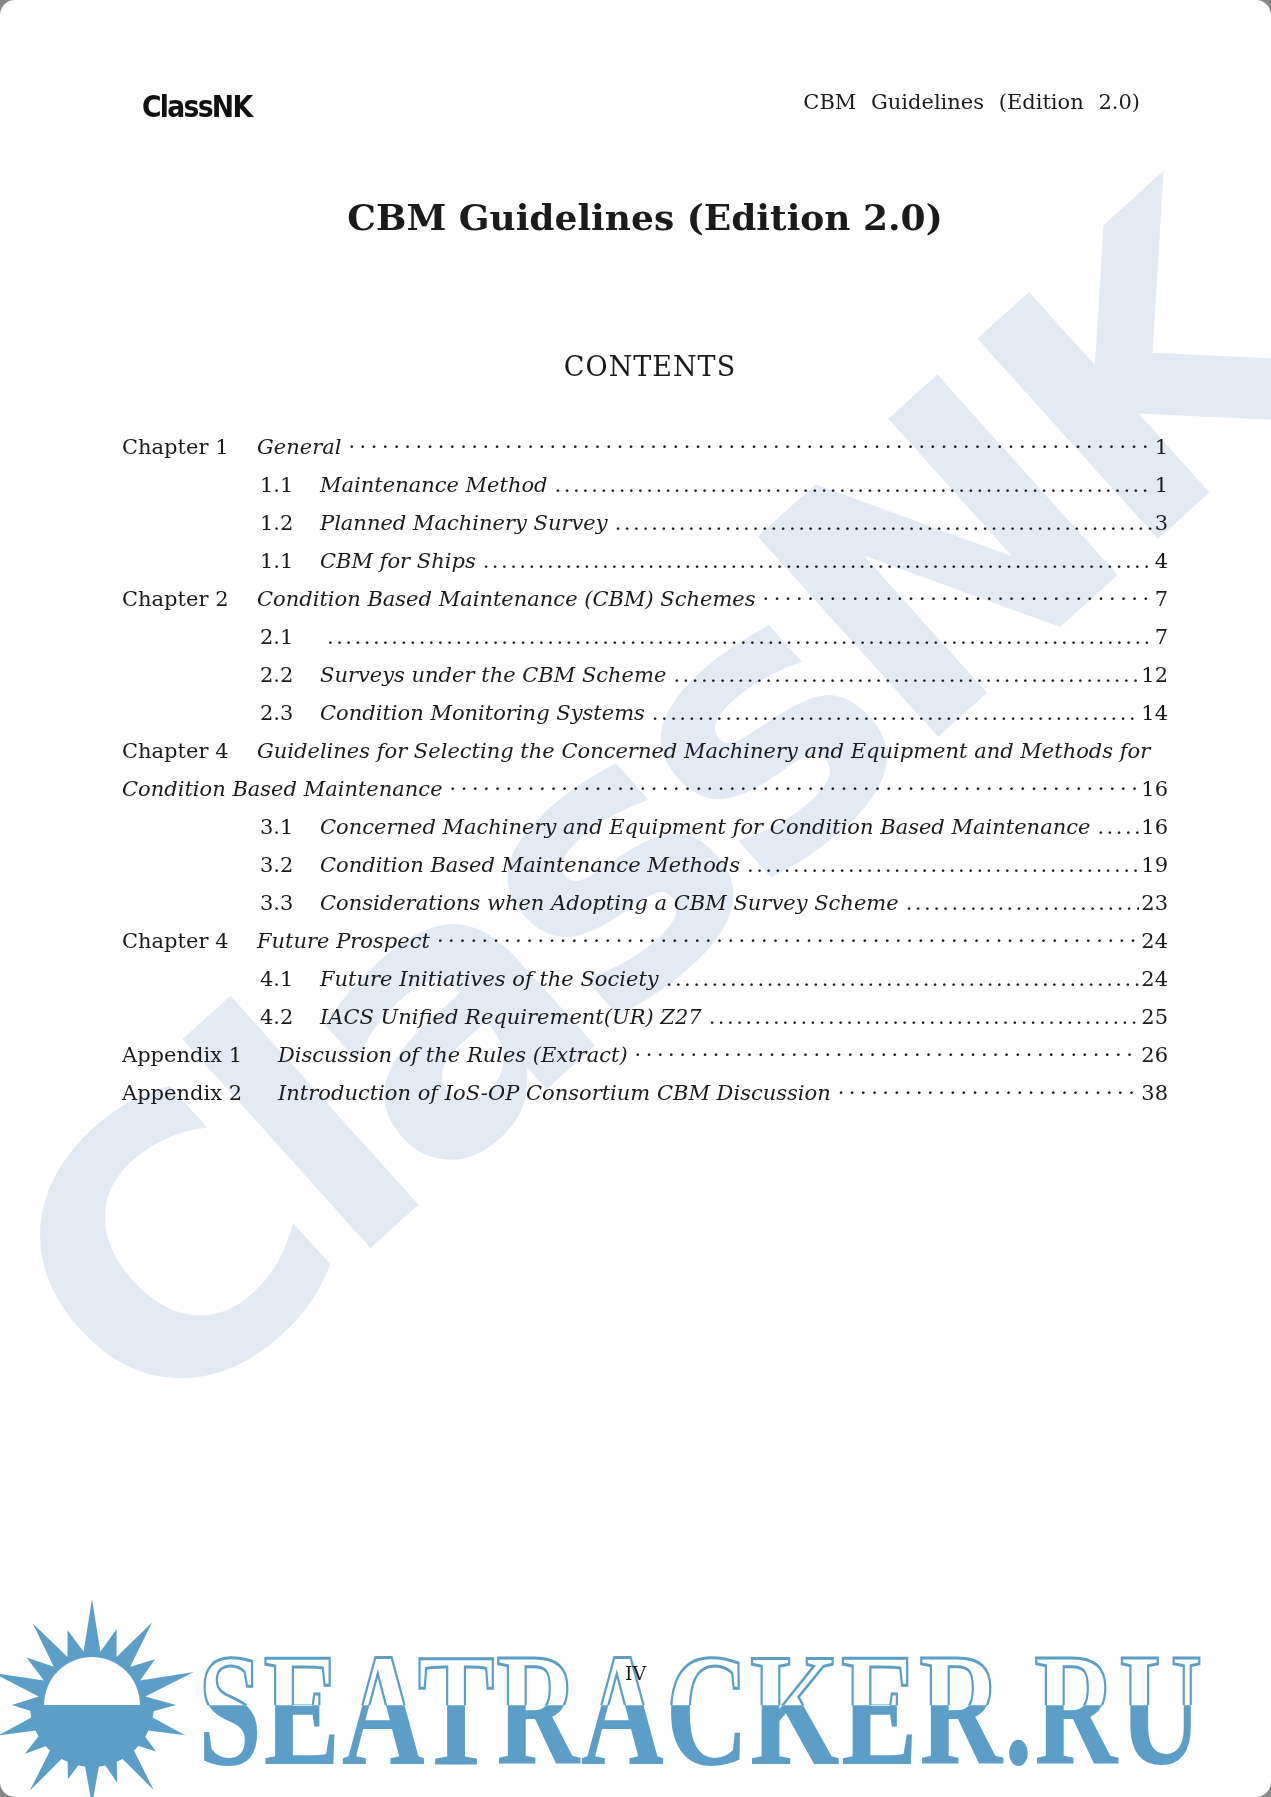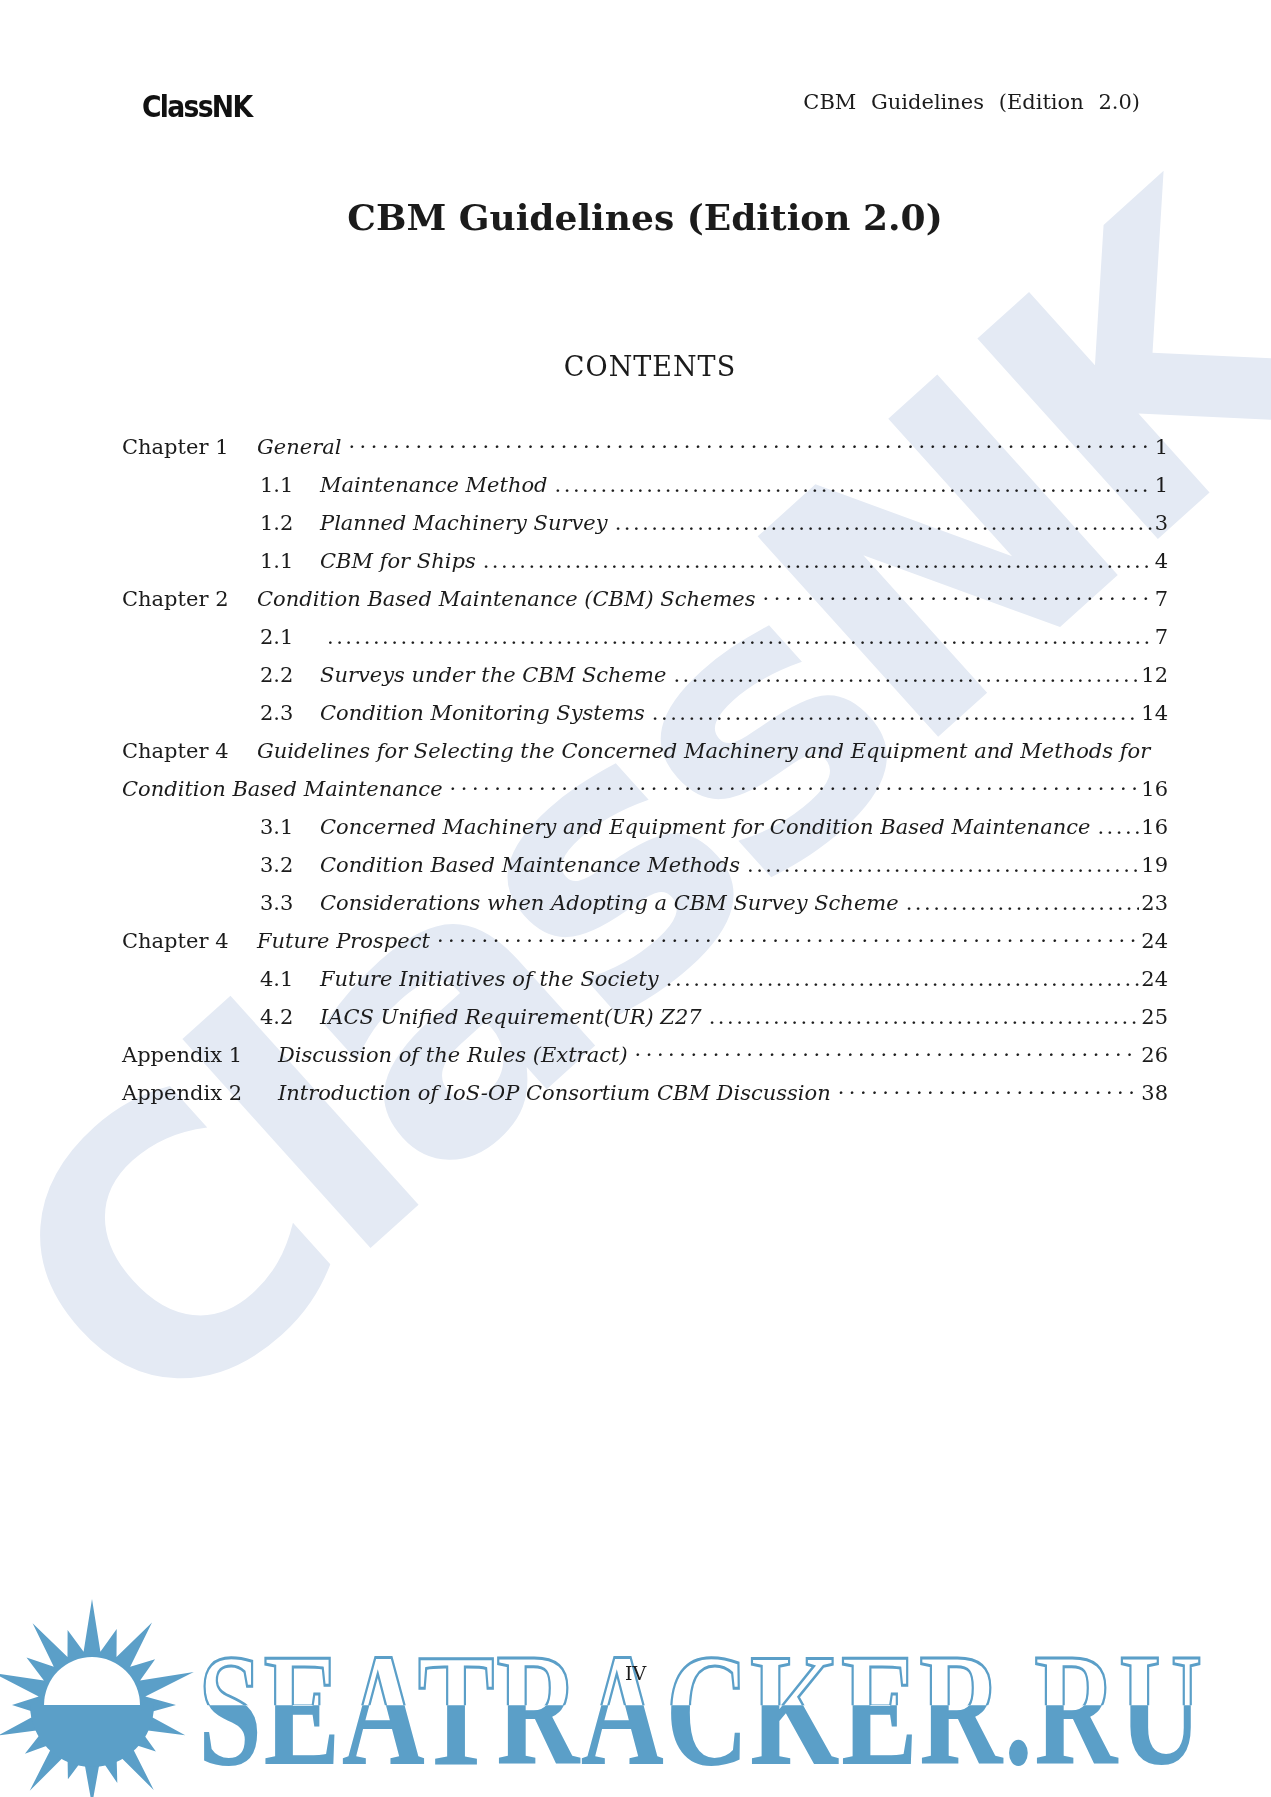--- a/index.html
+++ b/index.html
@@ -1,19 +1,19 @@
 <!DOCTYPE html>
 <html><head>
 <meta charset="utf-8">
 <style>
   html,body { margin:0; padding:0; background:#888; }
   .page {
     position:relative; width:1271px; height:1797px; margin:0 auto;
     background:#ffffff; overflow:hidden;
-    font-family:"DejaVu Serif", serif; color:#1b1b1b;
+    font-family:"DejaVu Serif", serif; color:#1b1b1b;border-radius:15px;
   }
 
   
   .logo {
     position:absolute; left:142px; top:88px;
     font-family:"DejaVu Sans", sans-serif; font-weight:bold;
     font-size:31px; letter-spacing:-2px; color:#111;
     transform:scaleX(0.86); transform-origin:0 0; white-space:nowrap; z-index:3;
   }
   .header-right {

